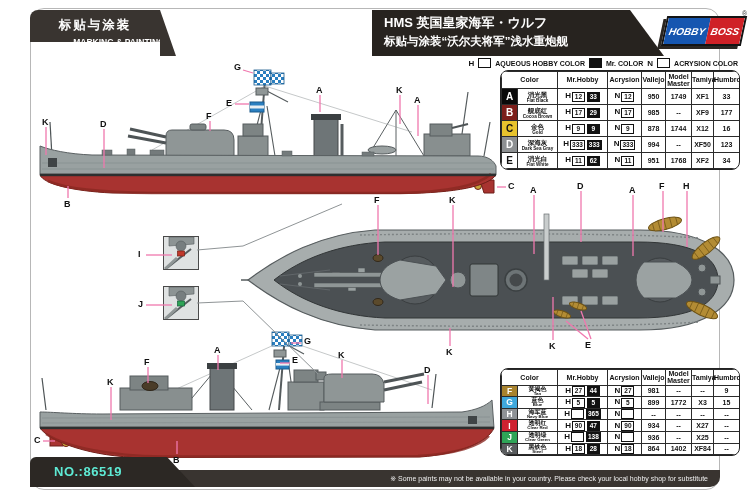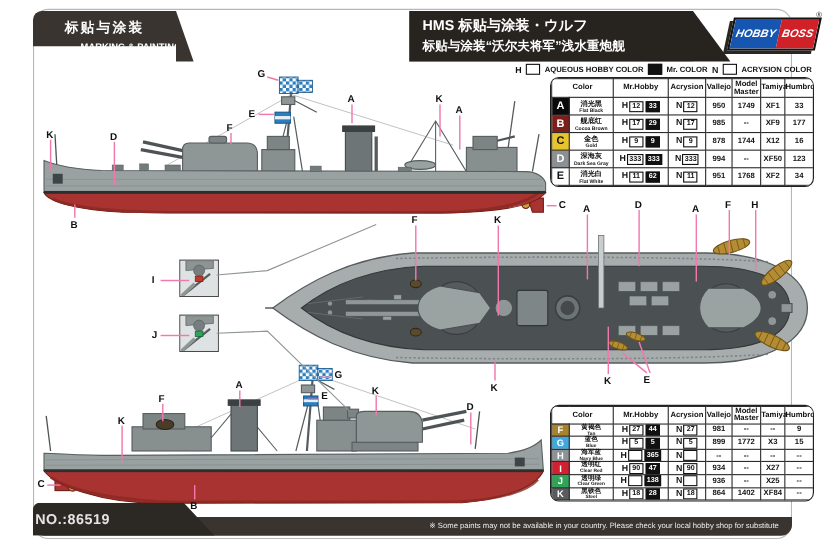--- a/index.html
+++ b/index.html
@@ -59,35 +59,35 @@
   .shipsvg{position:absolute;z-index:2;}
   #overlay{position:absolute;left:0;top:0;z-index:5;pointer-events:none;}
   .callout{position:absolute;z-index:6;font-size:9px;font-weight:bold;color:#101010;line-height:9px;}
   .inset{position:absolute;width:34px;height:32px;border:1px solid #4a4a4a;background:#e8eaea;z-index:3;}
   
   .footbar{position:absolute;left:30px;top:470px;width:690px;height:17px;background:#393430;
         border-radius:0 0 10px 10px;z-index:8;}
   .foot-note{position:absolute;right:12px;top:0;height:17px;line-height:17px;color:#eee;font-size:7px;}
   .foot-tab{position:absolute;left:30px;top:457px;width:165px;height:30px;background:#2c2824;z-index:9;
         clip-path:polygon(0 0,137px 0,165px 100%,0 100%);border-radius:6px 0 0 0;}
-  .foot-no{position:absolute;left:2px;top:7px;color:#e5e5e5;font-size:13px;font-weight:bold;letter-spacing:.5px;}
+  .foot-no{position:absolute;left:24px;top:7px;color:#5eead4;font-size:13px;font-weight:bold;letter-spacing:.5px;}
 </style>
 </head>
 <body>
 
 <div class="page">
   <div class="frame"></div>
 
   <div class="tab">
     <div class="tab-cn">标贴与涂装</div>
     <div class="tab-en">MARKING &amp; PAINTING</div>
   </div>
   <div class="tab-slant"></div>
   <div class="jpbar">
-    <div class="jp-line">HMS 标贴与涂装・ウルフ</div>
+    <div class="jp-line">HMS 英国皇家海军・ウルフ</div>
     <div class="cn-line">标贴与涂装“沃尔夫将军”浅水重炮舰</div>
   </div>
   <div class="jpbar-slant"></div>
   <div class="logo">
     <div class="lg-l">HOBBY</div>
     <div class="lg-r">BOSS</div>
   </div>
   <div class="logo-reg">®</div>
 
   <div class="legend">

